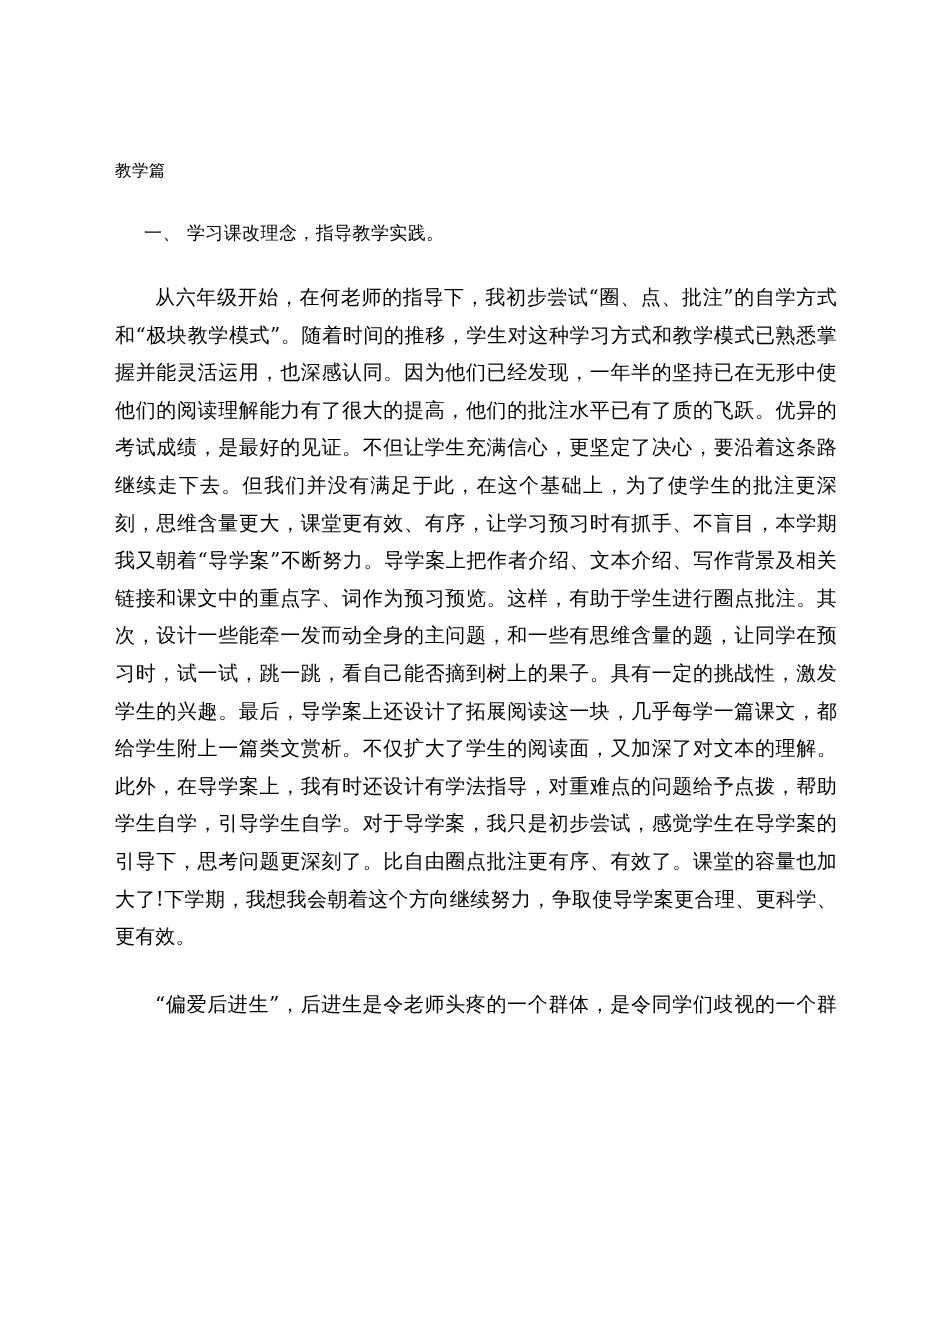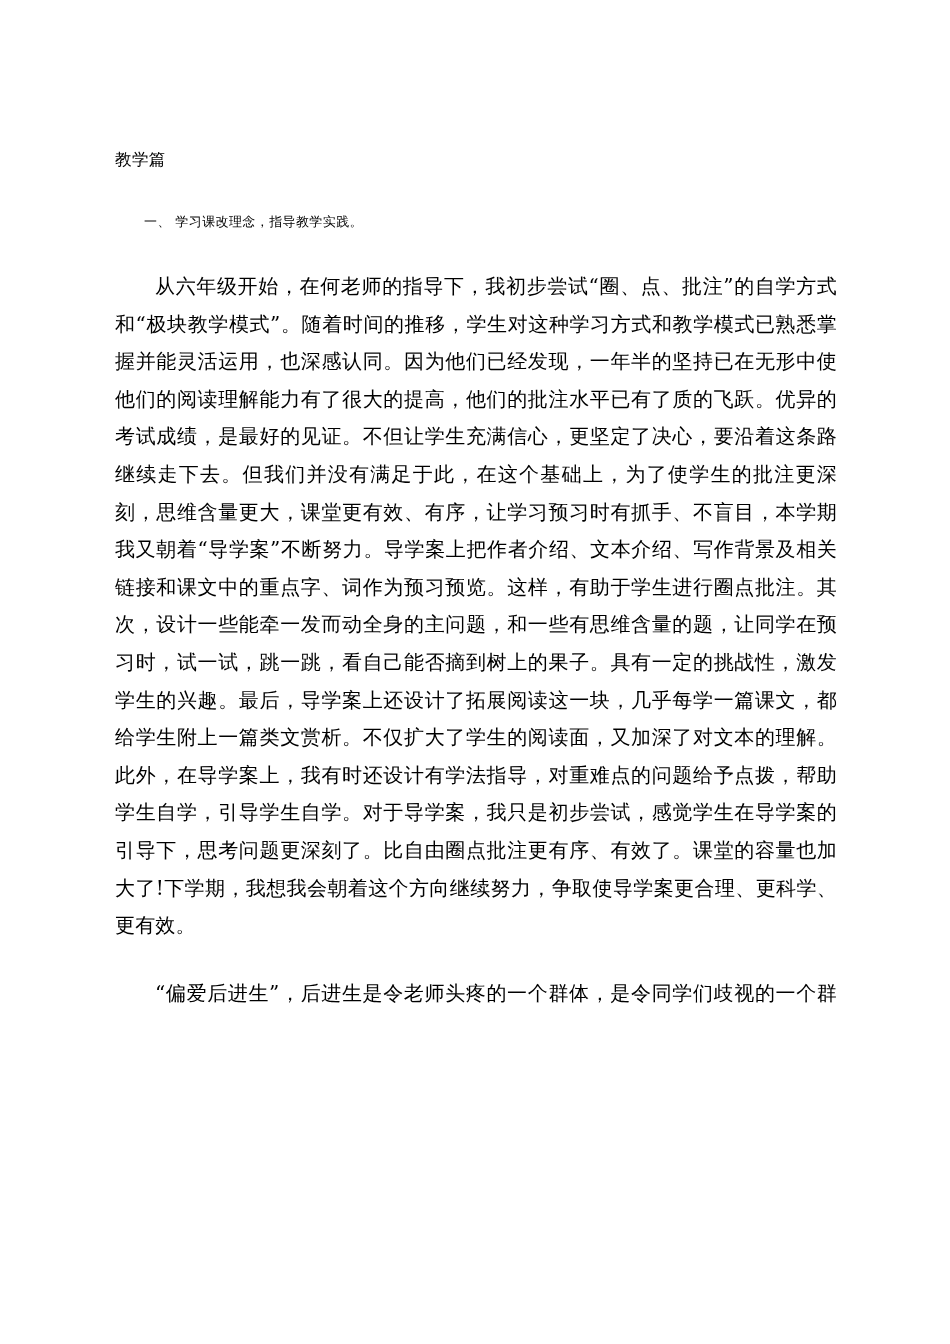--- a/index.html
+++ b/index.html
@@ -9,41 +9,41 @@
     background: #ffffff;
   }
   body {
     font-family: "DejaVu Serif", "Liberation Serif", serif;
     color: #000000;
   }
   .page {
     position: relative;
     width: 950px;
     height: 1012px;
-    margin: 4px auto;
+    margin: 15px auto;
     background: #ffffff;
     overflow: hidden;
     box-sizing: border-box;
   }
   .content {
     position: absolute;
     left: 115px;
     top: 140px;
     width: 722px;
   }
   .doc-title {
     font-size: 16.5px;
     line-height: 31px;
     letter-spacing: 0.4px;
     margin: 0 0 31px 0;
     font-weight: normal;
     text-align: left;
   }
   .heading {
-    font-size: 13px;
+    font-size: 18px;
     line-height: 31px;
     letter-spacing: 0.4px;
     margin: 0 0 31px 0;
     font-weight: normal;
     text-indent: 29px;
     text-align: left;
   }
   .para {
     font-size: 20px;
     line-height: 37.6px;

